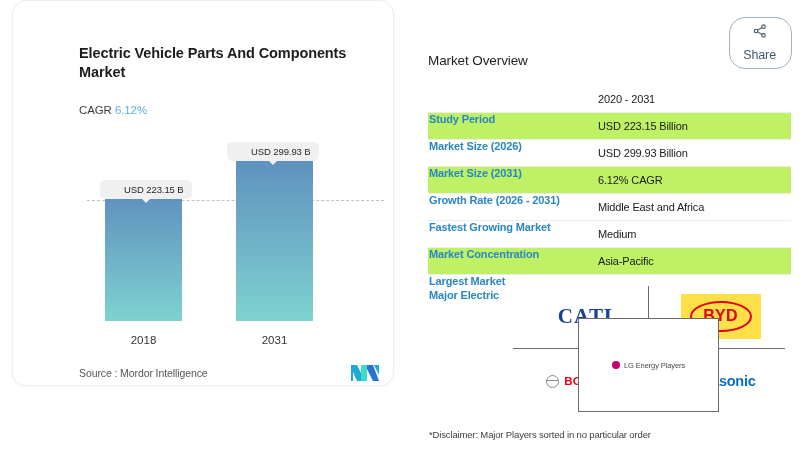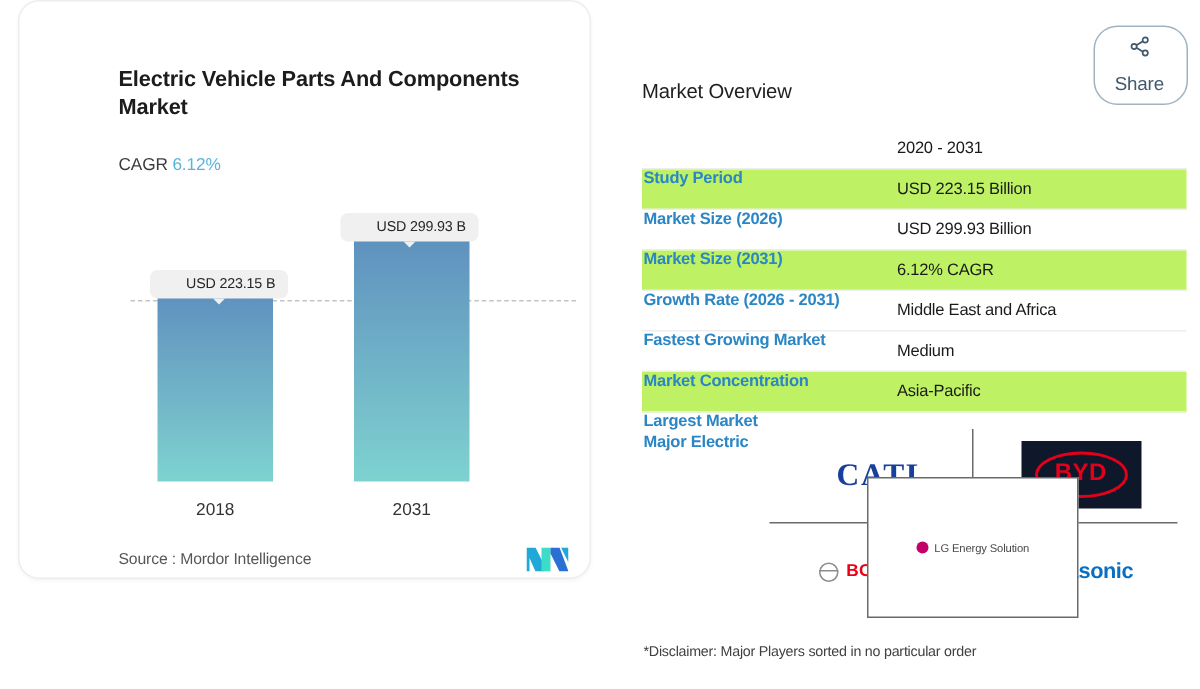--- a/index.html
+++ b/index.html
@@ -287,21 +287,21 @@
   .logo-catl {
     font-family: "Liberation Serif", serif;
     font-size: 21px;
     font-weight: bold;
     color: #18409a;
     letter-spacing: 1.2px;
     margin-left: 24px;
   }
 
   .logo-byd-wrap {
-    background: #0f172a;
+    background: #fde047;
     width: 80px; height: 45px;
     display: flex; align-items: center; justify-content: center;
   }
   .logo-byd {
     border: 2.5px solid #e2001a;
     border-radius: 50%;
     width: 62px;
     height: 31px;
     display: flex;
     align-items: center;
@@ -486,20 +486,20 @@
         </span>
       </div>
 
       <div class="cell cell-br">
         <span class="logo-panasonic">Panasonic</span>
       </div>
 
       <div class="center-box">
         <span class="logo-lg">
           <span class="lg-dot"></span>
-          <span class="lg-text">LG Energy Solution</span>
+          <span class="lg-text">LG Energy Players</span>
         </span>
       </div>
     </div>
 
     <div class="disclaimer">*Disclaimer: Major Players sorted in no particular order</div>
   </div>
 </div>
 
 </body></html>

